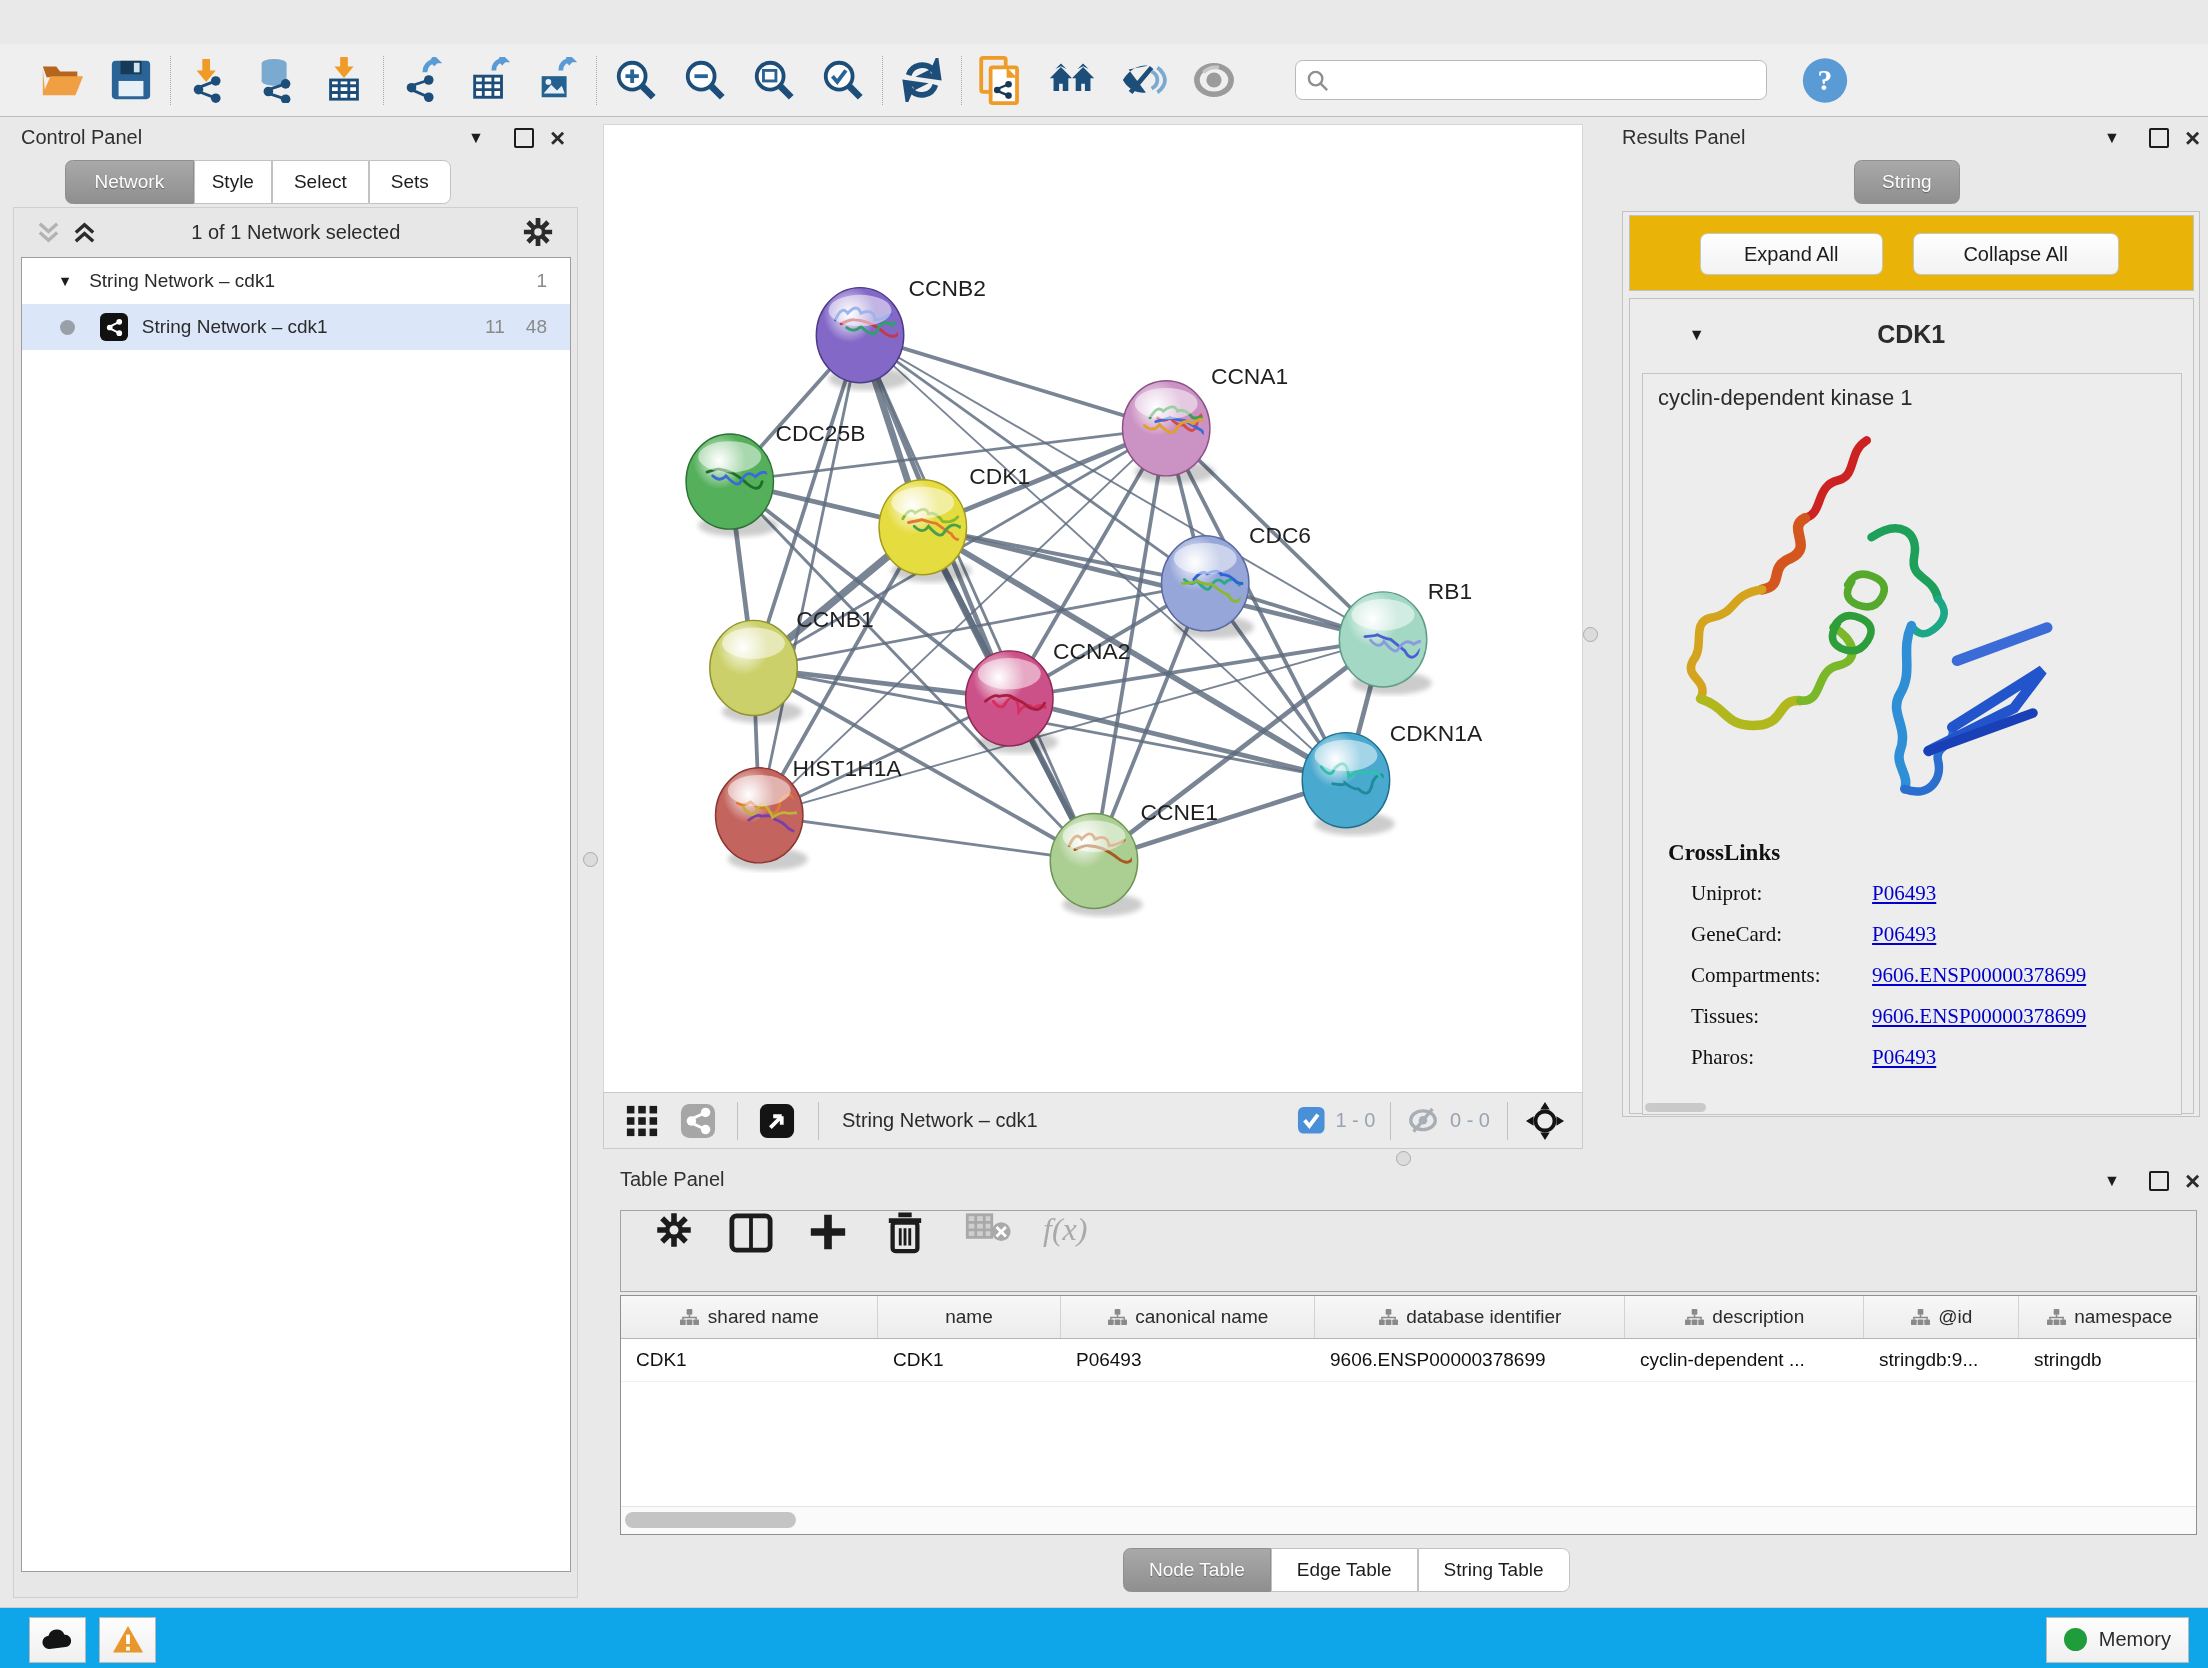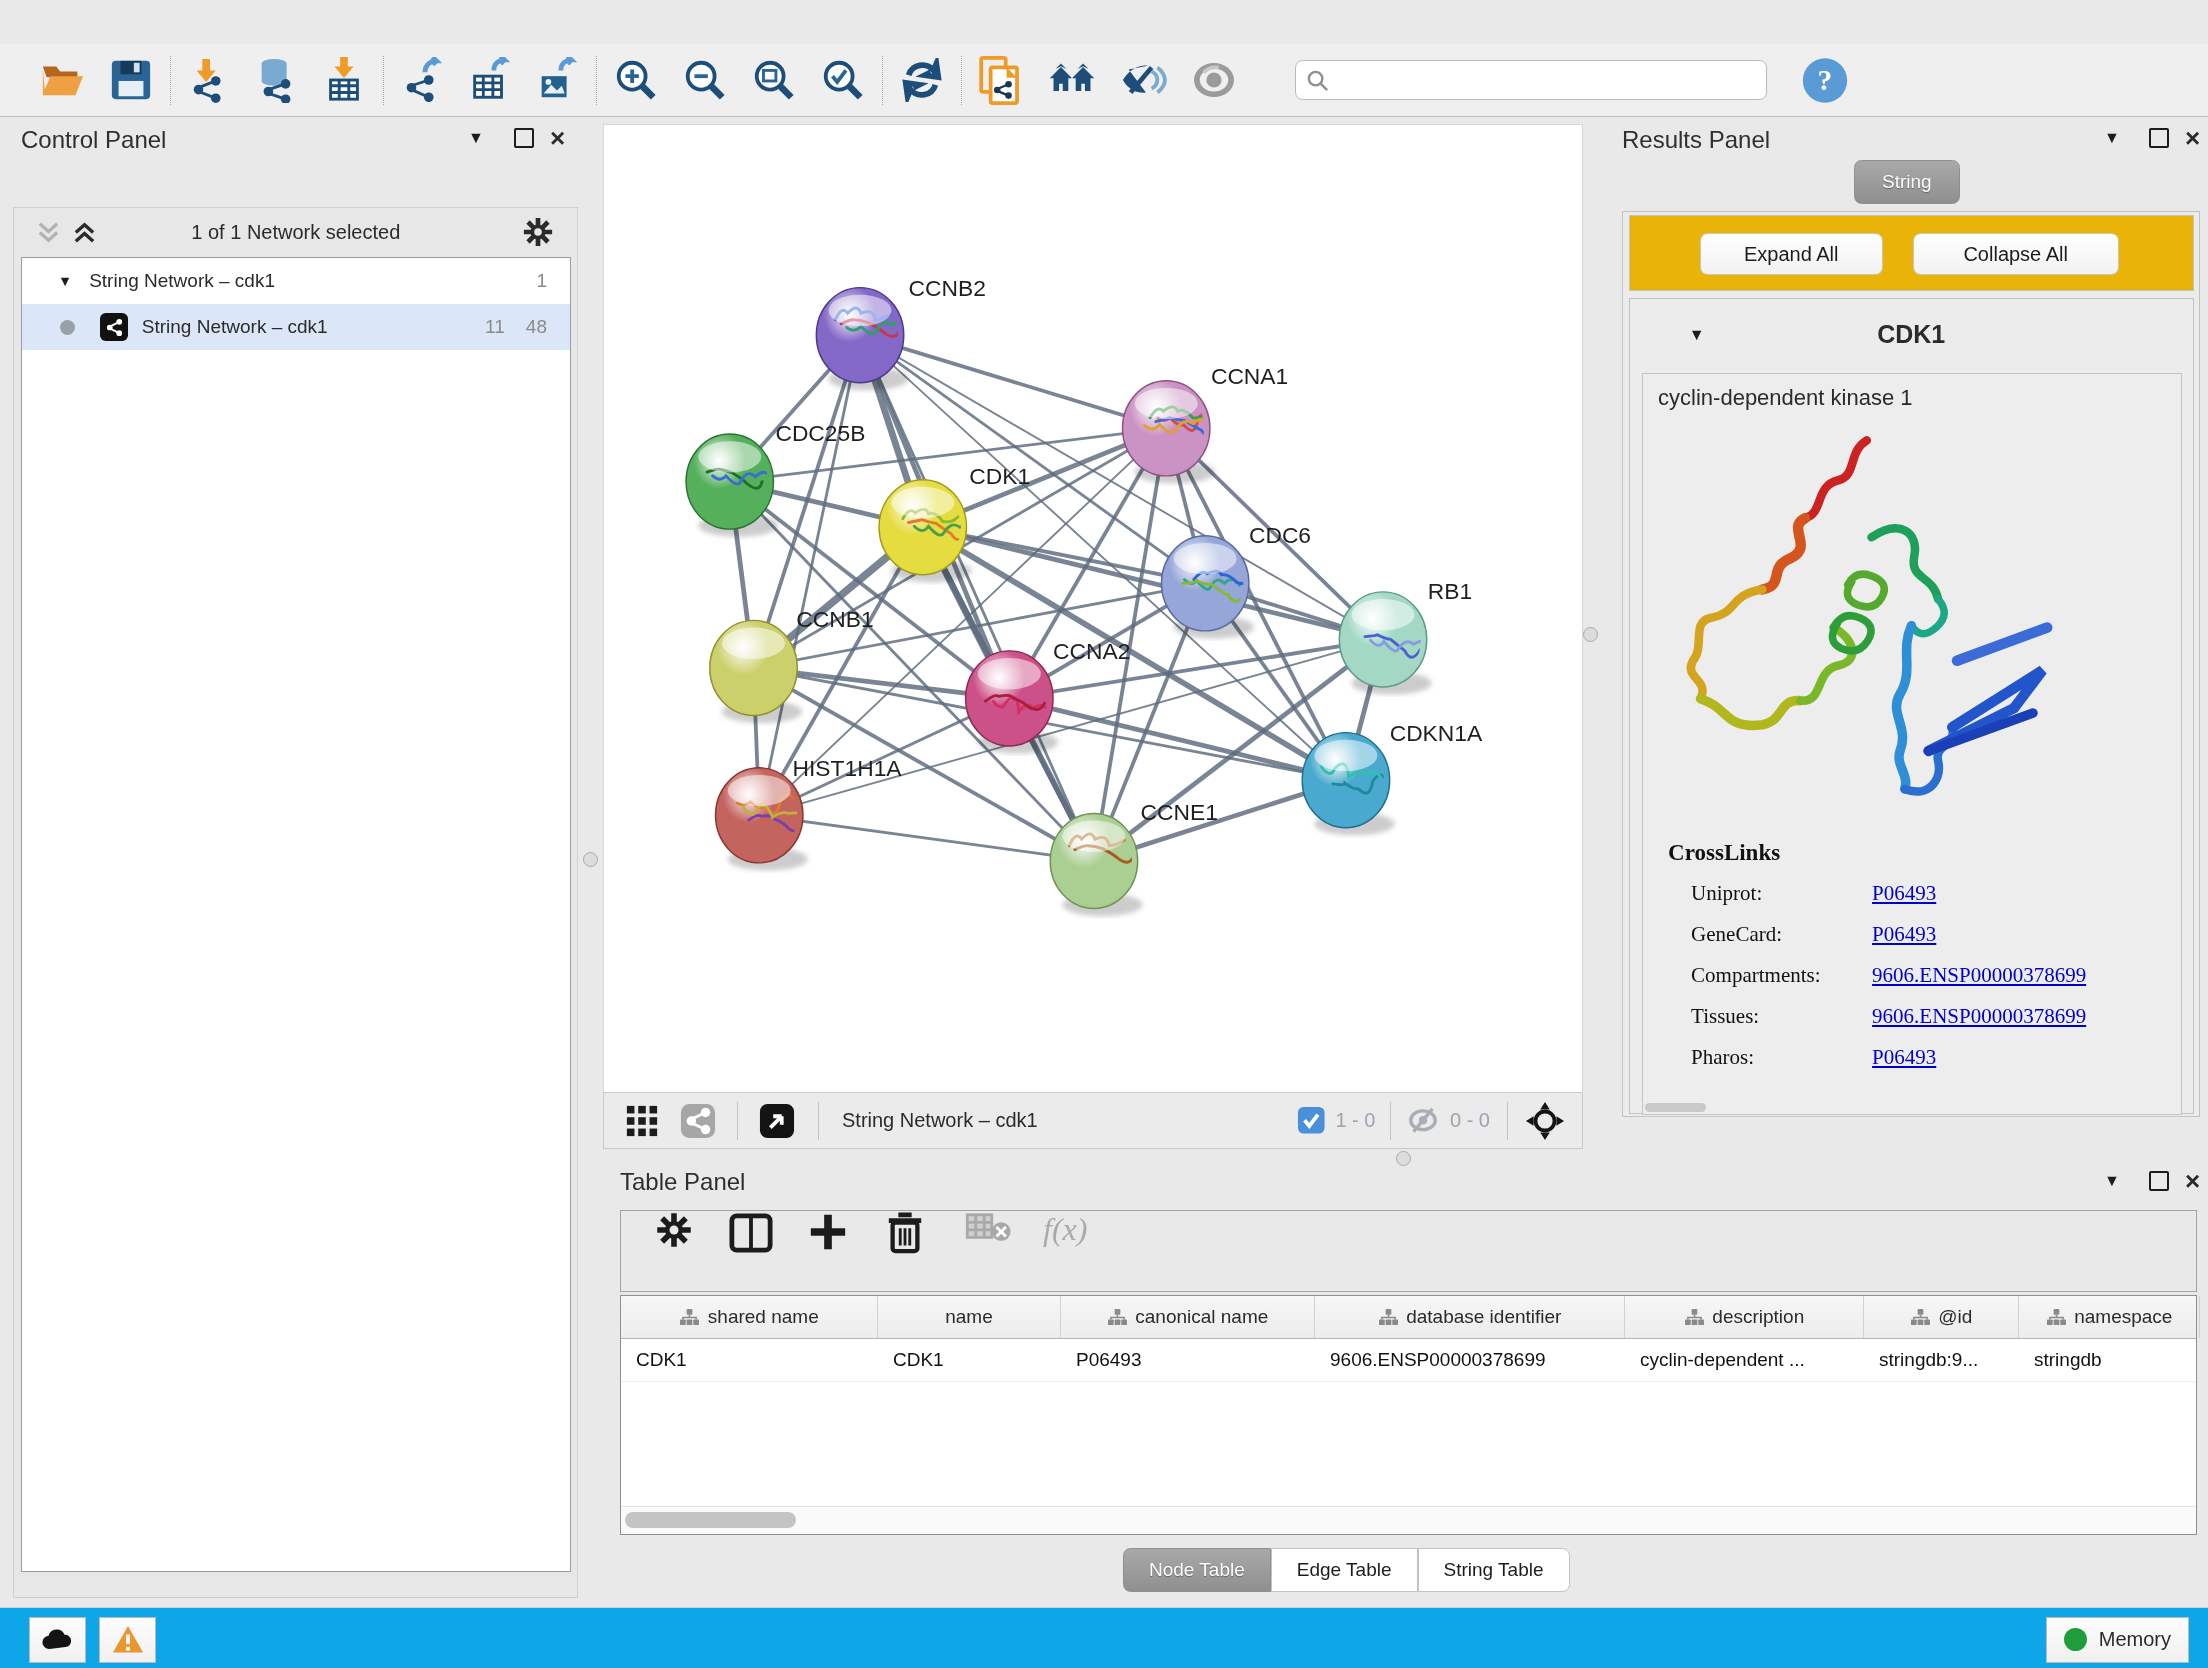--- a/index.html
+++ b/index.html
@@ -18,21 +18,21 @@
   #toolbar{left:0;top:44px;width:2208px;height:72px;background:#efefef;
     border-bottom:1px solid #bdbdbd;display:flex;align-items:center;}
   .tb-ico{width:48px;height:48px;flex:0 0 auto;display:flex;align-items:center;justify-content:center;}
   .tb-sep{width:0;height:49px;border-left:1.9px dotted #a9a9a9;margin:0 15px;flex:0 0 auto;}
   #search-wrap{position:relative;width:472px;height:40px;margin-left:57px;flex:0 0 auto;}
   #search-input{width:100%;height:100%;box-sizing:border-box;border:1px solid #b9b9b9;border-radius:7.6px;
     background:#fff;padding:0 11.4px 0 42px;font-size:18px;outline:none;color:#333;}
   #search-glass{position:absolute;left:11.4px;top:8.6px;}
 
   
-  .panel-title{font-size:24px;color:#2f2f2f;}
+  .panel-title{font-size:20px;color:#2f2f2f;}
   .tri{font-size:16px;color:#1c1c1c;}
   .boxglyph{display:inline-block;width:16px;height:16px;border:2.4px solid #1c1c1c;border-radius:1.9px;}
   .xglyph{font-size:26px;font-weight:bold;line-height:16px;}
 
   .tabbar{display:flex;}
   .tab{height:42px;line-height:42px;padding:0 25px;background:#fff;border:1px solid #c2c2c2;
     font-size:19px;color:#1c1c1c;text-align:center;}
   .tab.first{border-radius:7.6px 0 0 7.6px;}
   .tab.last{border-radius:0 7.6px 7.6px 0;}
   .tab.sel{background:linear-gradient(#a9a9a9,#8f8f8f);color:#fdfdfd;border-color:#8f8f8f;
@@ -263,20 +263,26 @@
   </div>
 
   <div class="abs" style="left:0;top:116px;width:590px;height:1491px;">
     <div class="abs" style="left:21px;top:9.5px;">
       <span class="panel-title">Control Panel</span>
     </div>
     <span class="abs tri" style="left:468px;top:13.3px;">▼</span>
     <span class="abs boxglyph" style="left:514px;top:12.4px;"></span>
     <span class="abs xglyph" style="left:550px;top:14.3px;">×</span>
 
+    <div class="abs tabbar" style="left:65px;top:44px;">
+      <div class="tab sel first" style="padding:0 28.5px;">Network</div>
+      <div class="tab" style="padding:0 17px;">Style</div>
+      <div class="tab" style="padding:0 21px;">Select</div>
+      <div class="tab last" style="padding:0 21px;">Sets</div>
+    </div>
 
     <div class="abs card" style="left:13.3px;top:91px;width:563px;height:1389px;background:#e7e7e7;border-color:#cfcfcf;">
 
       <div class="abs" style="left:21px;top:11.4px;">
         <svg width="27" height="27" viewBox="0 0 28 28">
             <path d="M5 5l9 8 9-8M5 14l9 8 9-8" fill="none" stroke="#b3b3b3" stroke-width="3.5"></path>
           </svg>
       </div>
       <div class="abs" style="left:57px;top:11.4px;">
         <svg width="27" height="27" viewBox="0 0 28 28">

